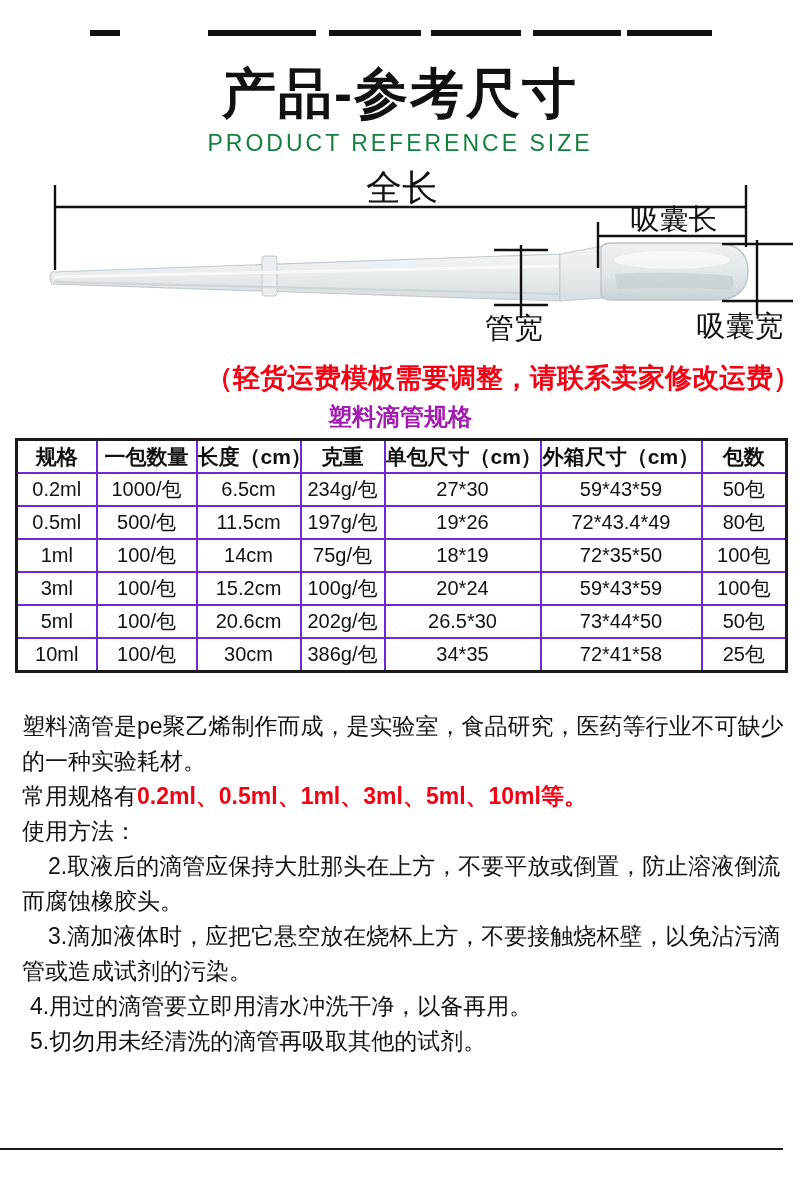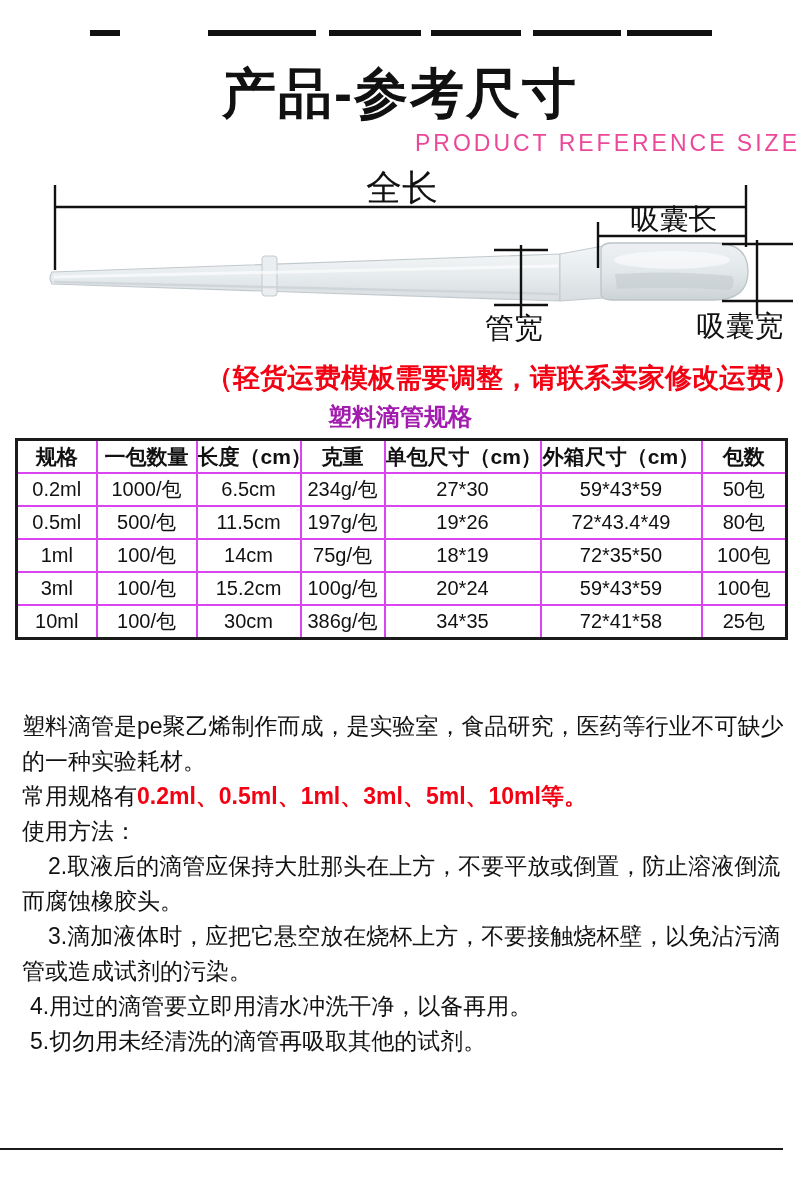--- a/index.html
+++ b/index.html
@@ -4,37 +4,37 @@
 <style>
   html,body{margin:0;padding:0;background:#ffffff;}
   .page{position:relative;width:800px;height:1180px;background:#fff;overflow:hidden;
         font-family:"Liberation Sans", sans-serif;color:#111;}
 
   
   .remnant{position:absolute;top:30px;height:6px;background:#111;}
 
   .title{position:absolute;top:58px;left:0;width:100%;margin:0;text-align:center;
          font-size:54px;font-weight:bold;letter-spacing:2px;color:#111;}
-  .subtitle{position:absolute;top:130px;left:0;width:100%;text-align:right;
-            font-size:23px;letter-spacing:3px;color:#ec4899;}
+  .subtitle{position:absolute;top:130px;left:0;width:100%;text-align:center;
+            font-size:23px;letter-spacing:3px;color:#15803d;}
 
   .diagram{position:absolute;top:0;left:0;}
   .dim-label{font-size:29px;fill:#111;}
   .dim-label.big{font-size:36px;}
   .dim-line{stroke:#111;stroke-width:2.4;fill:none;}
 
   .notice{position:absolute;top:360px;left:0;width:100%;text-align:right;
           font-size:27px;font-weight:bold;color:#f20213;}
   .table-title{position:absolute;top:401px;left:0;width:100%;text-align:center;
                font-size:24px;font-weight:bold;color:#a21caf;}
 
   table.spec{position:absolute;top:438px;left:15px;width:770px;
              border-collapse:collapse;table-layout:fixed;}
   table.spec{border:3px solid #1b1b1b;}
-  table.spec th,table.spec td{border:2px solid #d946ef;height:31px;
+  table.spec th,table.spec td{border:2px solid #6d28d9;height:31px;
              text-align:center;vertical-align:middle;padding:0;
              font-size:20px;color:#111;white-space:nowrap;overflow:hidden;}
   table.spec th{font-size:21px;font-weight:bold;}
 
   .desc{position:absolute;top:709px;left:14px;width:774px;
         font-size:23px;line-height:35px;color:#111;margin-left:8px;}
   .desc p{margin:0;}
   .desc .red{color:#f20213;font-weight:bold;}
   .step-deep{text-indent:26px;}
   .step-shallow{text-indent:8px;}
@@ -165,20 +165,29 @@
         <tr>
           <td>3ml</td>
           <td>100/包</td>
           <td>15.2cm</td>
           <td>100g/包</td>
           <td>20*24</td>
           <td>59*43*59</td>
           <td>100包</td>
         </tr>
         <tr>
+          <td>5ml</td>
+          <td>100/包</td>
+          <td>20.6cm</td>
+          <td>202g/包</td>
+          <td>26.5*30</td>
+          <td>73*44*50</td>
+          <td>50包</td>
+        </tr>
+        <tr>
           <td>10ml</td>
           <td>100/包</td>
           <td>30cm</td>
           <td>386g/包</td>
           <td>34*35</td>
           <td>72*41*58</td>
           <td>25包</td>
         </tr>
       </tbody>
   </table>

